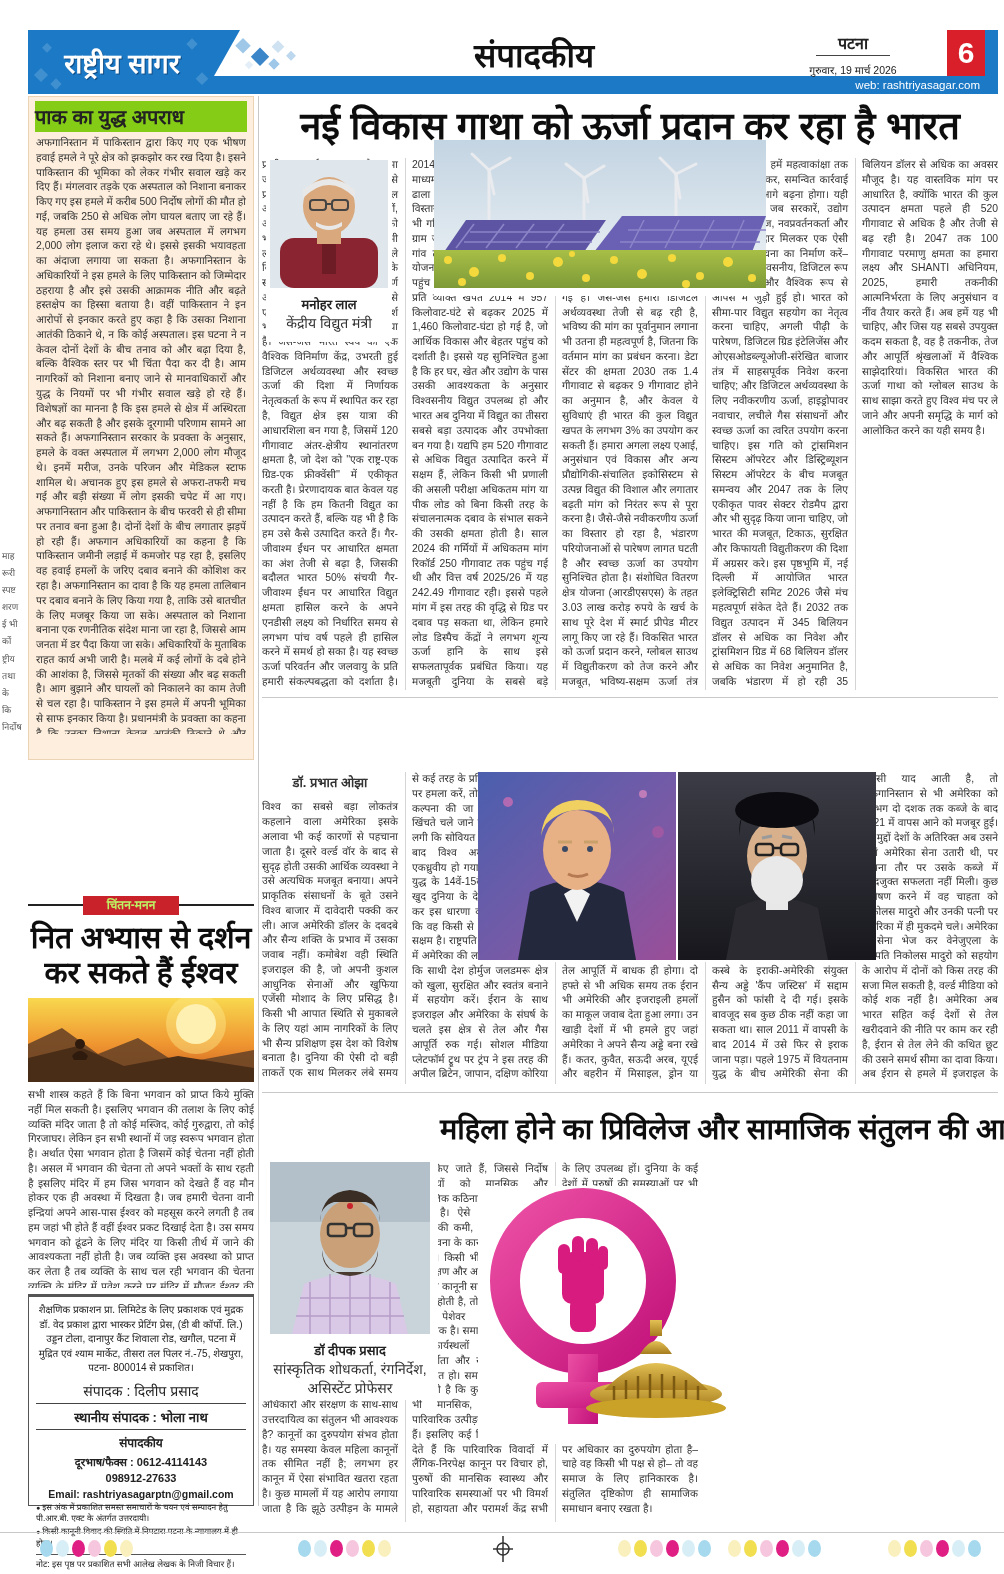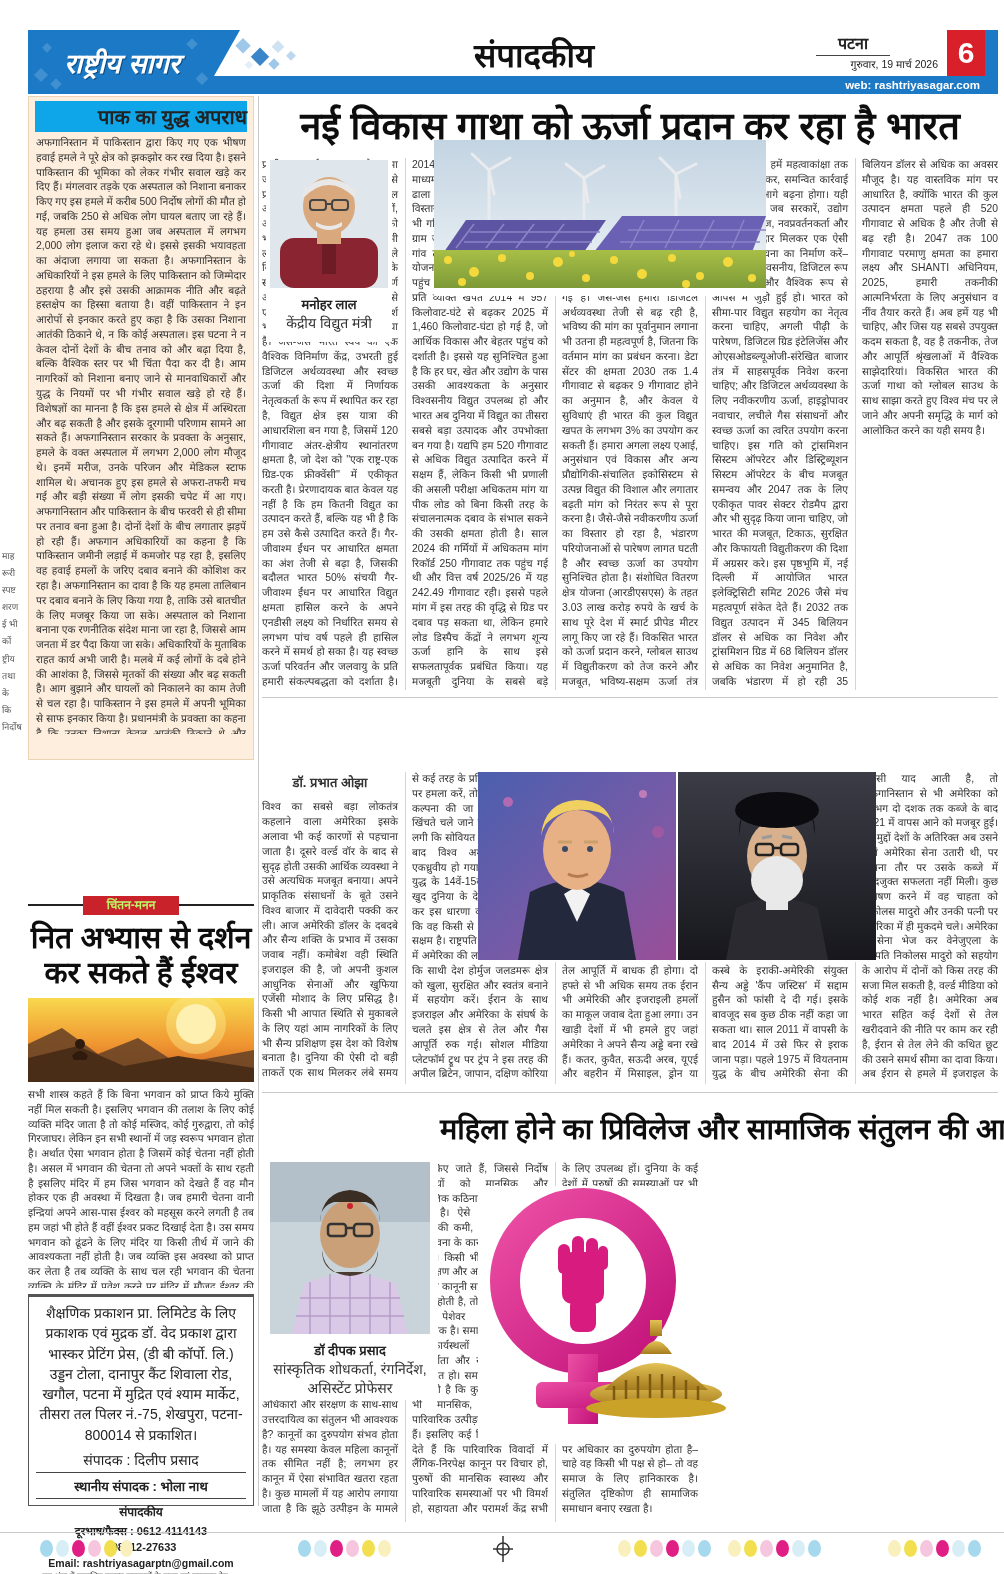--- a/index.html
+++ b/index.html
@@ -2,40 +2,40 @@
 <html lang="hi"><head>
 <meta charset="utf-8">
 <style>
   html,body{margin:0;padding:0;background:#ffffff;}
   #page{position:relative;width:1004px;height:1574px;background:#ffffff;overflow:hidden;
         font-family:"Liberation Sans","DejaVu Sans",sans-serif;color:#222;}
   .abs{position:absolute;}
   
   #header{left:28px;top:30px;width:970px;height:64px;background:#1b79c6;}
   #masthead{left:0;top:0;width:188px;height:64px;display:flex;align-items:center;justify-content:center;}
-  #masthead .t{color:#fff;font-weight:bold;font-size:27px;text-shadow:1px 1px 0 #0d4a80;white-space:nowrap;font-style:italic;}
+  #masthead .t{color:#fff;font-weight:bold;font-size:27px;text-shadow:1px 1px 0 #0d4a80;white-space:nowrap;}
   #whitepanel{left:186px;top:0;width:736px;height:46px;background:#fff;
               clip-path:polygon(26px 0,100% 0,100% 100%,0 100%);}
   #sectiontitle{left:186px;top:2px;width:640px;height:44px;text-align:center;
                 font-size:33px;font-weight:bold;color:#111;}
   .citywrap{left:740px;top:2px;width:170px;height:42px;text-align:center;}
   .cityname{font-size:16px;font-weight:bold;border-bottom:1px solid #444;display:inline-block;padding:0 22px 1px;}
-  .citydate{font-size:10.5px;margin-top:1px;text-align:right;}
+  .citydate{font-size:10.5px;margin-top:7px;}
   #pagebox{left:919px;top:0;width:38px;height:46px;background:#d91f2a;color:#fff;
            font-size:30px;font-weight:bold;display:flex;align-items:center;justify-content:center;}
-  #webline{left:0;top:46px;width:952px;height:18px;color:#fff;font-size:11.5px;font-weight:bold;
+  #webline{left:0;top:46px;width:952px;height:18px;color:#fff;font-size:11.5px;font-weight:normal;
            text-align:right;line-height:18px;}
   
   .bodytxt{font-size:10.4px;line-height:1.42;text-align:justify;color:#333;overflow:hidden;}
   .headline{font-weight:bold;color:#0d0d0d;text-align:center;white-space:nowrap;}
   .vrule{width:1px;background:#c9c9c9;}
   .hrule{height:1px;background:#c9c9c9;}
   
   #pakbox{left:28px;top:96px;width:226px;height:664px;background:#fdeedd;border:1px solid #ecd3b4;box-sizing:border-box;}
-  #paktitle{margin:4px 6px;background:#0ea5e9;text-align:right;font-size:20px;font-weight:bold;padding:2px 0;}
+  #paktitle{margin:4px 6px;background:#84cc16;text-align:left;font-size:20px;font-weight:bold;padding:2px 0;}
   #pakbody{margin:2px 7px;height:598px;}
   
   #edgefrag{left:2px;top:548px;width:22px;height:220px;font-size:9px;line-height:1.9;color:#555;
             white-space:pre-line;overflow:hidden;text-align:left;}
   
   #main-headline{left:262px;top:98px;width:736px;font-size:38px;}
   #main-body{left:262px;top:158px;width:736px;height:532px;column-count:5;column-gap:14px;
              column-rule:1px solid #d4d4d4;column-fill:auto;}
   .authorbox{background:#fff;text-align:center;}
   .authorname{font-size:13px;font-weight:bold;margin-top:3px;}
@@ -59,21 +59,21 @@
   
   #rule-war-bottom{left:262px;top:1092px;width:736px;}
   #women-headline{left:440px;top:1108px;width:558px;font-size:29px;}
   #women-body{left:262px;top:1162px;width:736px;height:360px;column-count:5;column-gap:14px;
               column-rule:1px solid #d4d4d4;column-fill:auto;}
   #women-author{left:262px;top:1162px;width:176px;height:238px;}
   #pinkart{left:478px;top:1186px;width:248px;height:258px;background:#fff;}
   
   #imprint{left:28px;top:1294px;width:226px;height:212px;border:1px solid #555;border-top:3px solid #555;
            box-sizing:border-box;padding:6px 7px;text-align:center;}
-  #imprint .pub{font-size:14px;line-height:1.45;color:#222;}
+  #imprint .pub{font-size:10px;line-height:1.45;color:#222;}
   #imprint .ed{font-size:14px;font-weight:normal;margin-top:5px;padding-bottom:3px;border-bottom:1px solid #444;}
   #imprint .led{font-size:13px;font-weight:bold;margin-top:4px;padding-bottom:3px;border-bottom:1px solid #444;}
   #imprint .sec{font-size:12px;font-weight:bold;margin-top:4px;}
   #imprint .ph{font-size:11px;font-weight:bold;margin-top:3px;}
   #imprint .em{font-size:10.5px;font-weight:bold;margin-top:4px;}
   #imprint .nt{font-size:8.4px;text-align:left;margin-top:2px;line-height:1.35;}
   #imprint .nt:before{content:"● ";font-size:7px;}
   #imprint .note-final{font-size:8.6px;text-align:left;border-top:1px solid #555;margin-top:5px;padding-top:3px;}
   
   #footline{left:0;top:1532px;width:1004px;}

